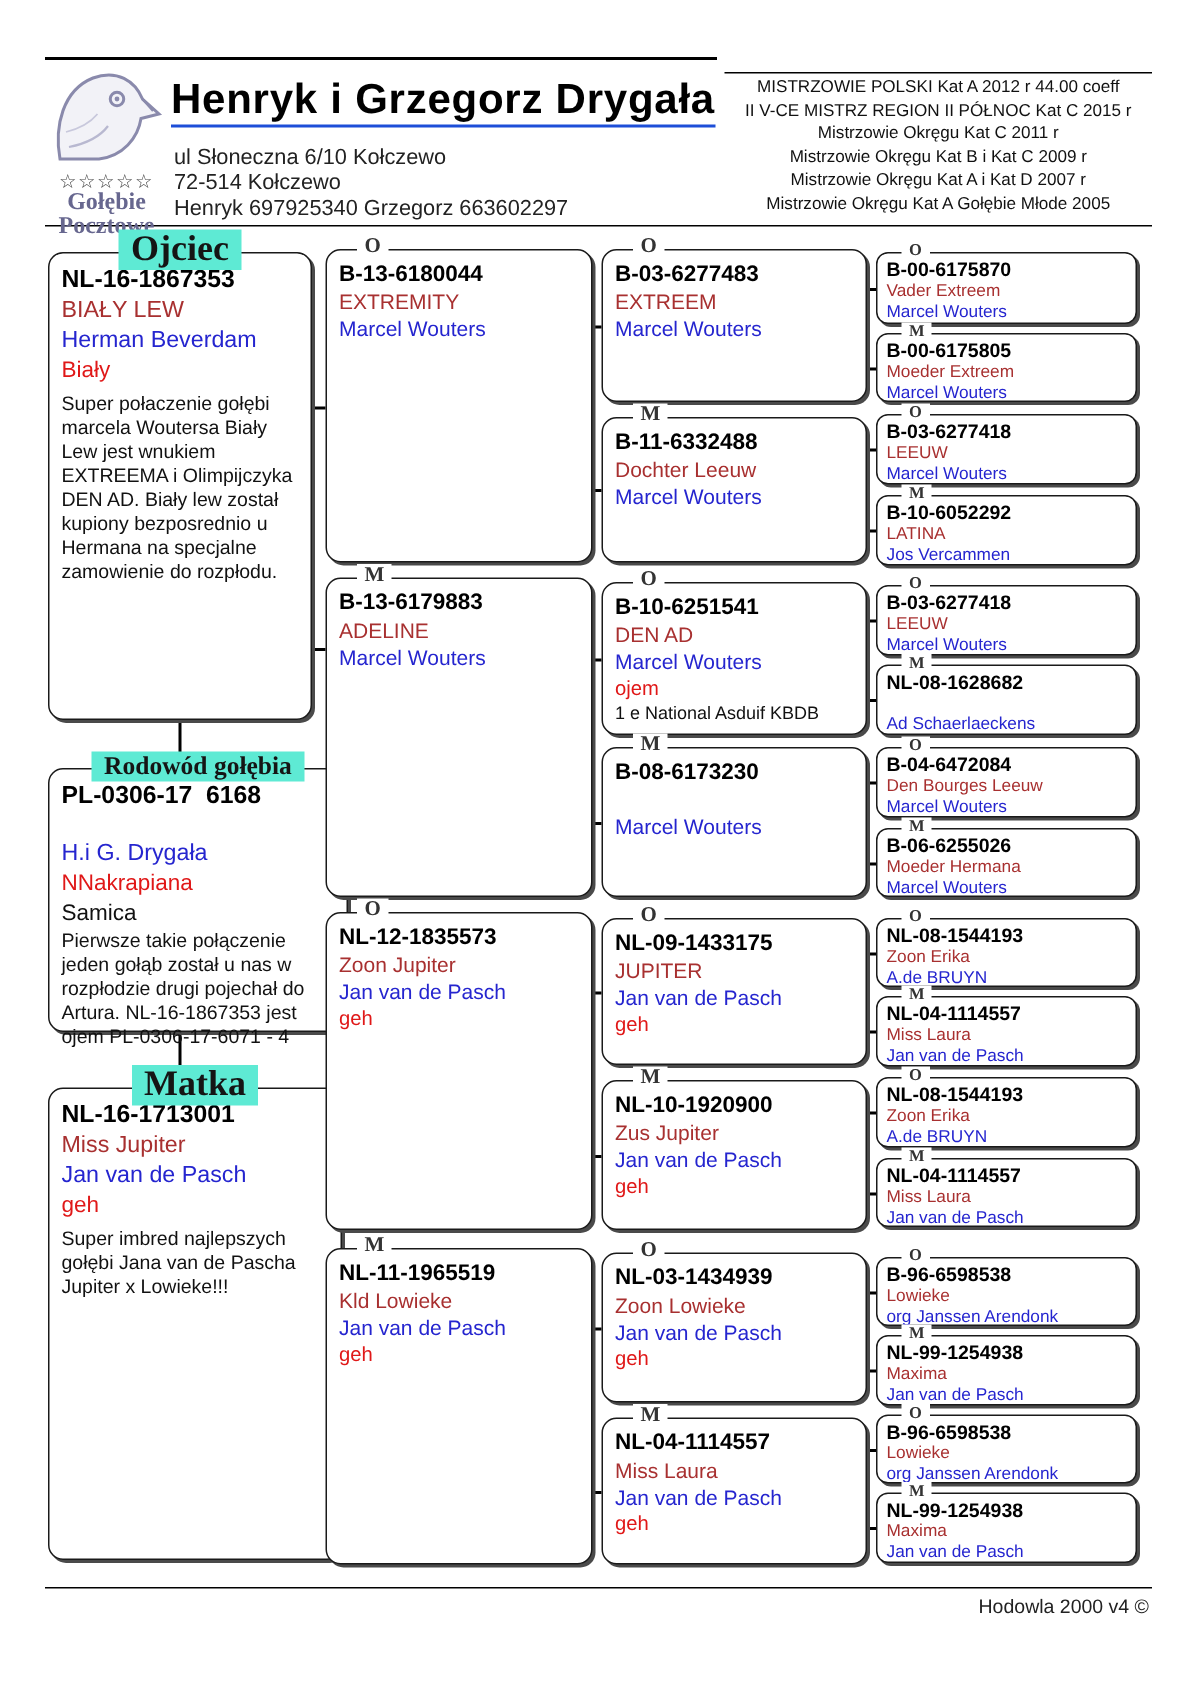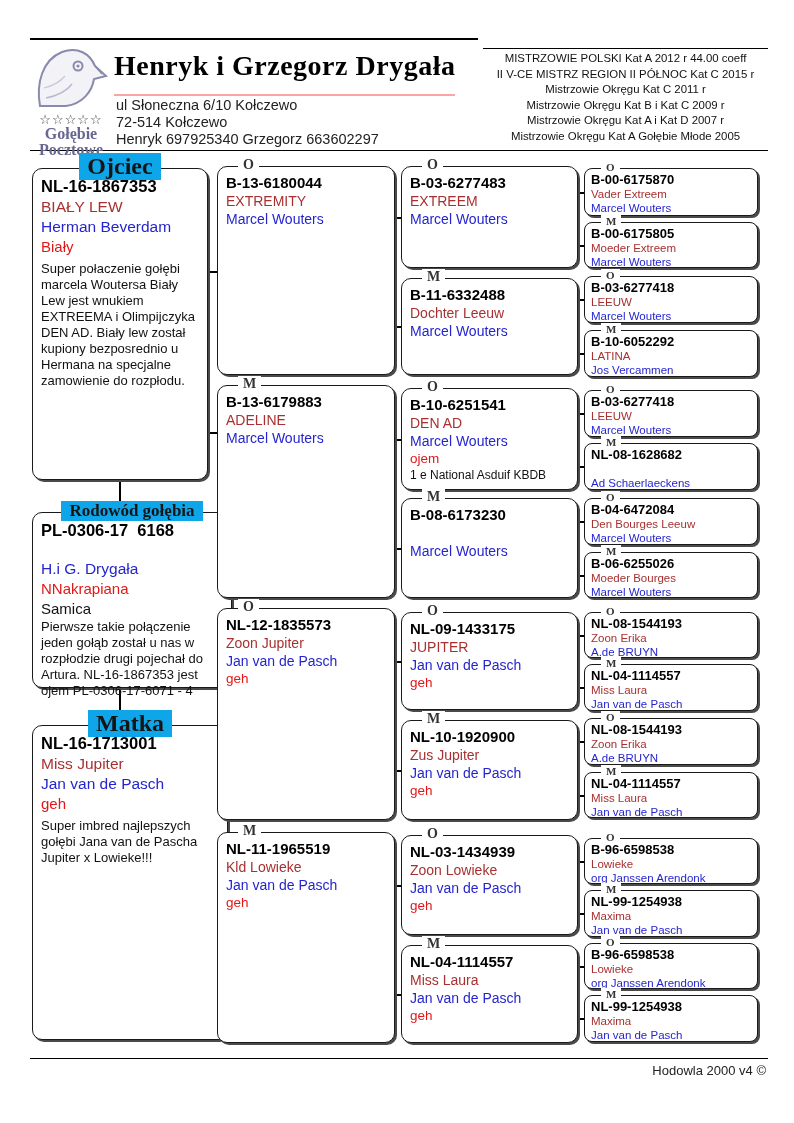--- a/index.html
+++ b/index.html
@@ -9,32 +9,32 @@
   .hline{position:absolute;background:#000;height:2px;}
   .thin{height:1px;}
 
   
   #logo{position:absolute;left:30px;top:46px;width:82px;height:104px;text-align:center;}
   #logo .stars{font-size:13px;letter-spacing:1px;color:#444;line-height:12px;}
   #logo .brand{font-family:"Liberation Serif",serif;font-weight:bold;
                font-size:16px;line-height:16px;color:#67678f;}
   #page-title{position:absolute;left:114px;top:50px;margin:0;
               font-size:28px;font-weight:bold;color:#000;
-              border-bottom:2px solid #fca5a5;padding-bottom:12px;letter-spacing:.5px;font-family:Liberation Serif, serif;}
+              border-bottom:2px solid #1d4ed8;padding-bottom:1px;letter-spacing:.5px;}
   .addr{position:absolute;left:116px;font-size:14.5px;color:#222;}
   #achv{position:absolute;left:483px;top:51px;width:285px;text-align:center;
         font-size:11.4px;color:#111;line-height:15.6px;}
 
   
   .pbox{position:absolute;background:#fff;border:1px solid #1a1a1a;border-radius:10px;
         box-shadow:2px 2px 0 0 #4a4a4a;padding:6px 8px 4px 8px;box-sizing:border-box;z-index:2;}
   .g4{border-radius:8px;padding:3px 6px 2px 6px;}
 
   .boxtitle{position:absolute;top:-16px;left:0;right:0;text-align:center;z-index:3;}
-  .boxtitle span{display:inline-block;background:#0ea5e9;padding:0 8px;
+  .boxtitle span{display:inline-block;background:#5eead4;padding:0 8px;
         font-family:"Liberation Serif",serif;font-weight:bold;font-size:24px;color:#151515;}
   .boxtitle.small{top:-12px;}
   .boxtitle.small span{font-size:17px;}
 
   .sexlabel{position:absolute;top:-10px;left:20px;background:#fff;padding:0 5px;
         font-family:"Liberation Serif",serif;font-weight:bold;font-size:14px;color:#333;z-index:3;}
   .g4 .sexlabel{top:-8px;left:16px;font-size:11px;}
 
   .ring{font-weight:bold;font-size:15px;color:#000;white-space:pre-wrap;line-height:19px;}
   .pname{font-size:14px;color:#a83030;line-height:18px;min-height:18px;}
@@ -243,21 +243,21 @@
     </div>
     <div class="pbox g4" style="left: 584px; top: 498px; width: 174px; height: 47px;">
       <span class="sexlabel">O</span>
       <div class="ring">B-04-6472084</div>
       <div class="pname">Den Bourges Leeuw</div>
       <div class="owner">Marcel Wouters</div>
     </div>
     <div class="pbox g4" style="left: 584px; top: 552px; width: 174px; height: 46px;">
       <span class="sexlabel">M</span>
       <div class="ring">B-06-6255026</div>
-      <div class="pname">Moeder Bourges</div>
+      <div class="pname">Moeder Hermana</div>
       <div class="owner">Marcel Wouters</div>
     </div>
     <div class="pbox g4" style="left: 584px; top: 612px; width: 174px; height: 46px;">
       <span class="sexlabel">O</span>
       <div class="ring">NL-08-1544193</div>
       <div class="pname">Zoon Erika</div>
       <div class="owner">A.de BRUYN</div>
     </div>
     <div class="pbox g4" style="left: 584px; top: 664px; width: 174px; height: 47px;">
       <span class="sexlabel">M</span>

